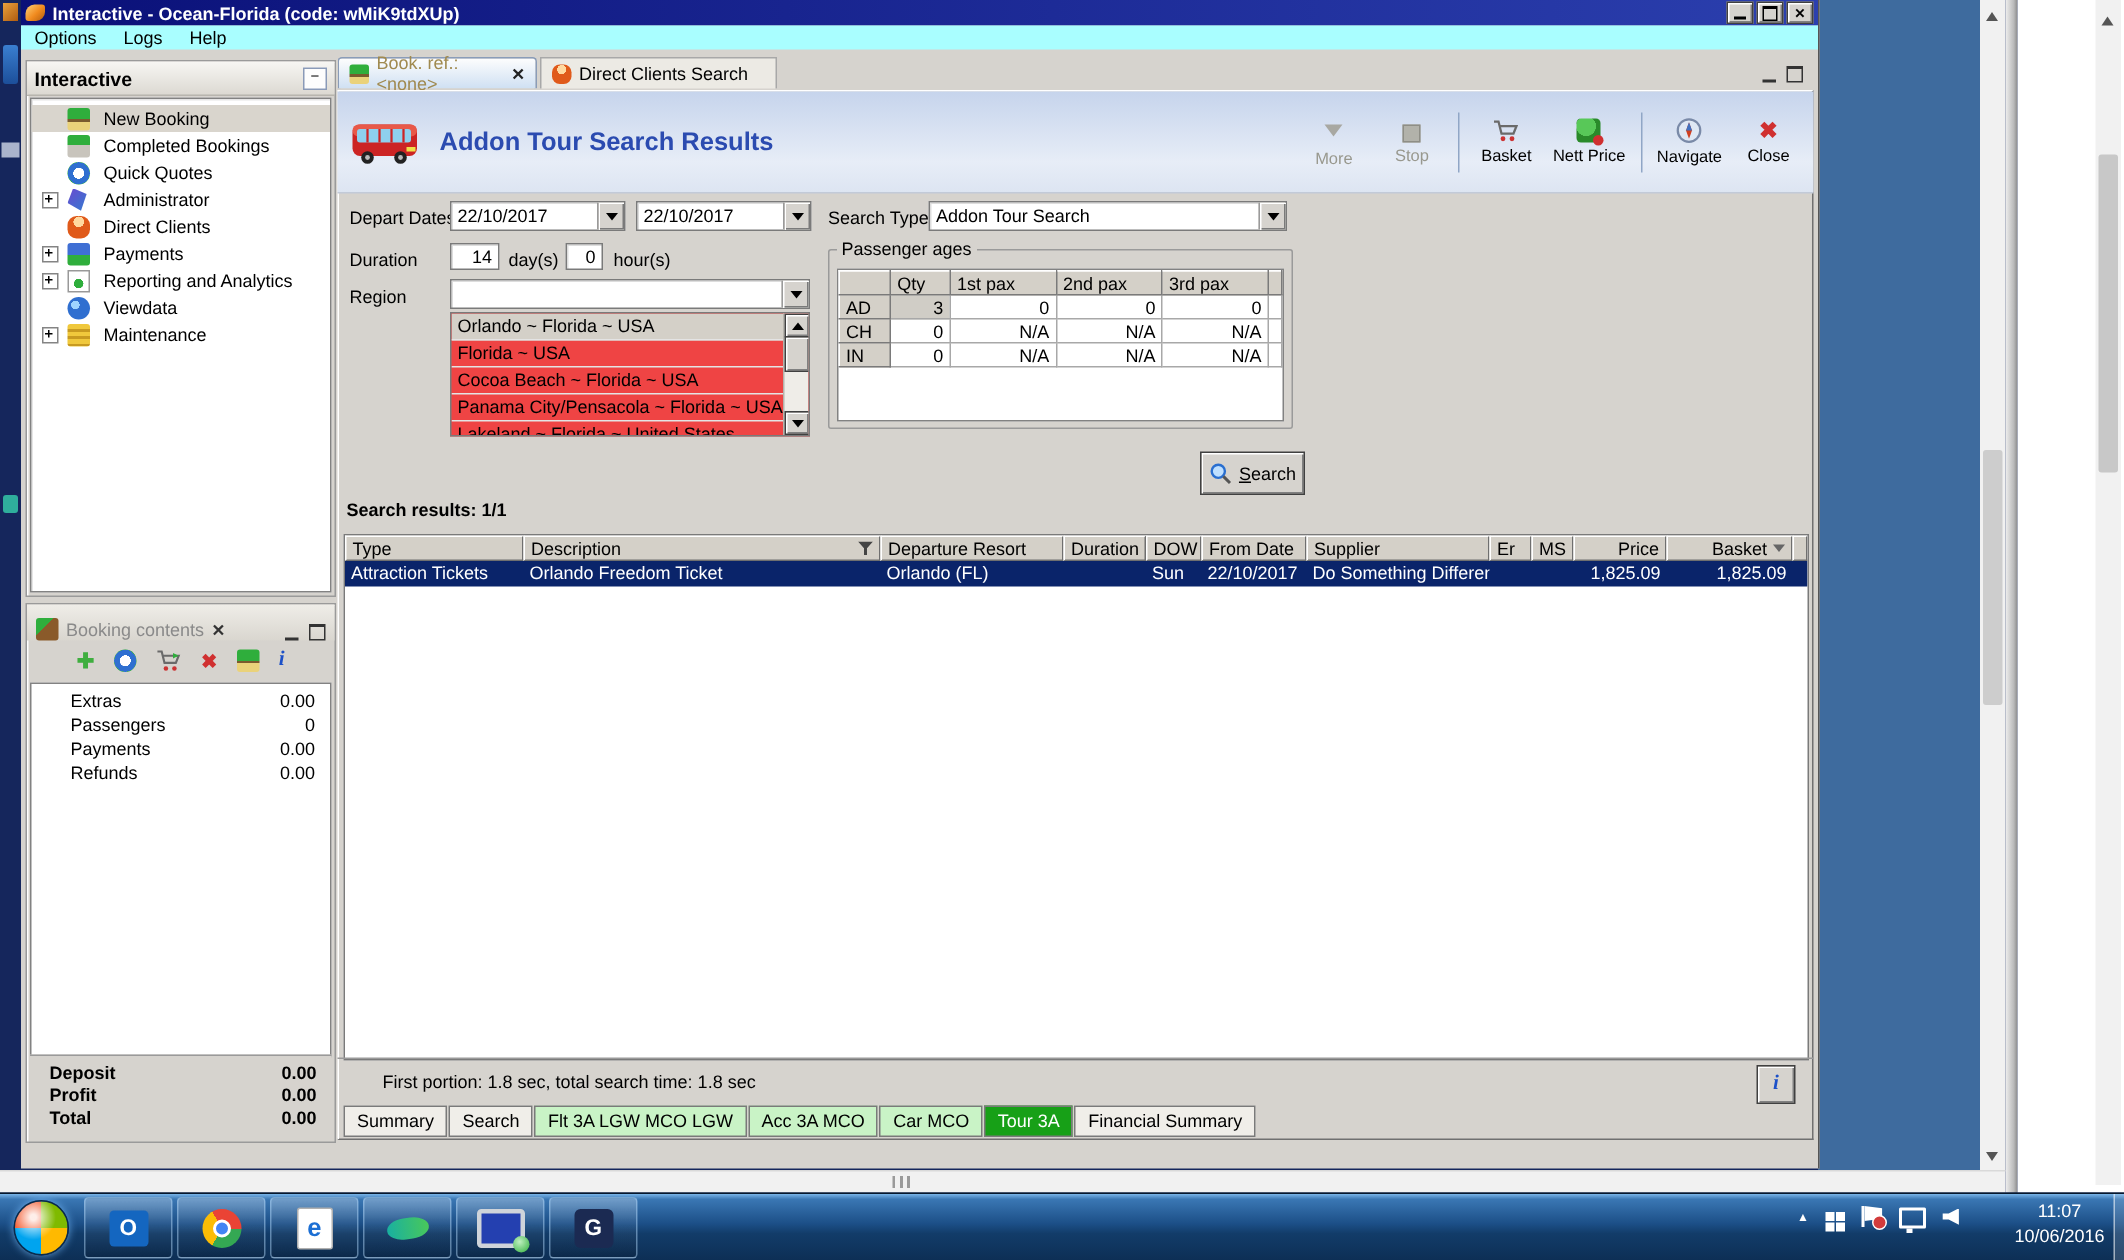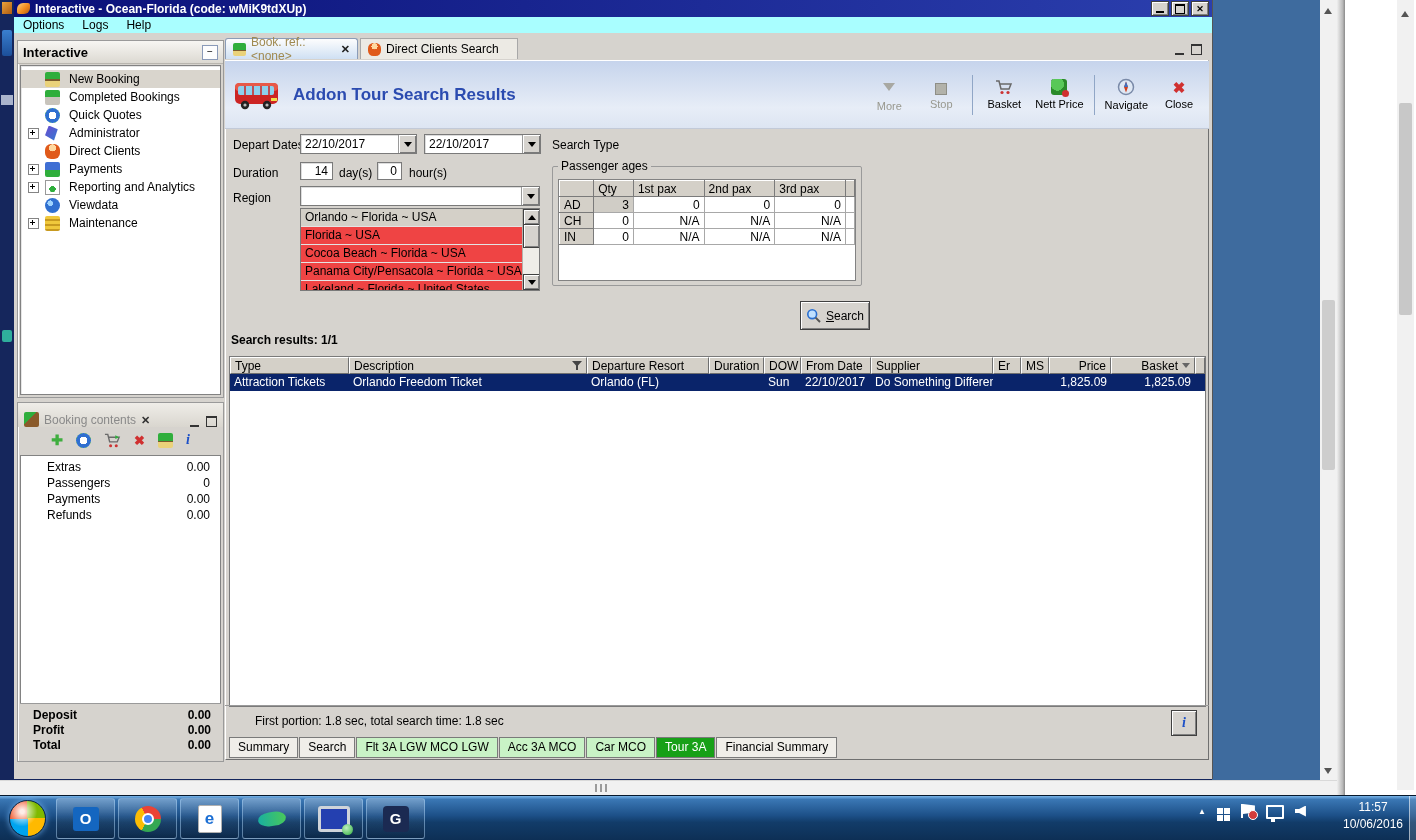--- a/index.html
+++ b/index.html
@@ -440,20 +440,24 @@
       <span class="flabel" style="left:8px;top:100px">Depart Dates</span>
       <div class="combo" style="left:75px;top:96px;width:117px;height:20px">
         <span>22/10/2017</span>
         <span class="dd"></span>
       </div>
       <div class="combo" style="left:199px;top:96px;width:117px;height:20px">
         <span>22/10/2017</span>
         <span class="dd"></span>
       </div>
       <span class="flabel" style="left:327px;top:100px">Search Type</span>
+      <div class="combo" style="left:394px;top:96px;width:239px;height:20px">
+        <span>Addon Tour Search</span>
+        <span class="dd"></span>
+      </div>
 
       <span class="flabel" style="left:8px;top:128px">Duration</span>
       <div class="inp" style="left:75px;top:124px;width:33px;height:18px"><span>14</span></div>
       <span class="flabel" style="left:114px;top:128px">day(s)</span>
       <div class="inp" style="left:152px;top:124px;width:25px;height:18px"><span>0</span></div>
       <span class="flabel" style="left:184px;top:128px">hour(s)</span>
 
       <span class="flabel" style="left:8px;top:153px">Region</span>
       <div class="combo" style="left:75px;top:148px;width:240px;height:20px">
         <span></span>
@@ -636,18 +640,18 @@
   <div id="tray">
     <span class="tray-up">▲</span>
     <span class="winflag"></span>
     <span class="flag-wrap">
         <span class="flag"></span>
       </span>
     <span class="net-ic"></span>
     <span class="spk"></span>
   </div>
   <div id="clock">
-    <div>11:57</div>
+    <div>11:07</div>
     <div>10/06/2016</div>
   </div>
   <div id="showdesk"></div>
 
 </div>
 
 </body></html>

